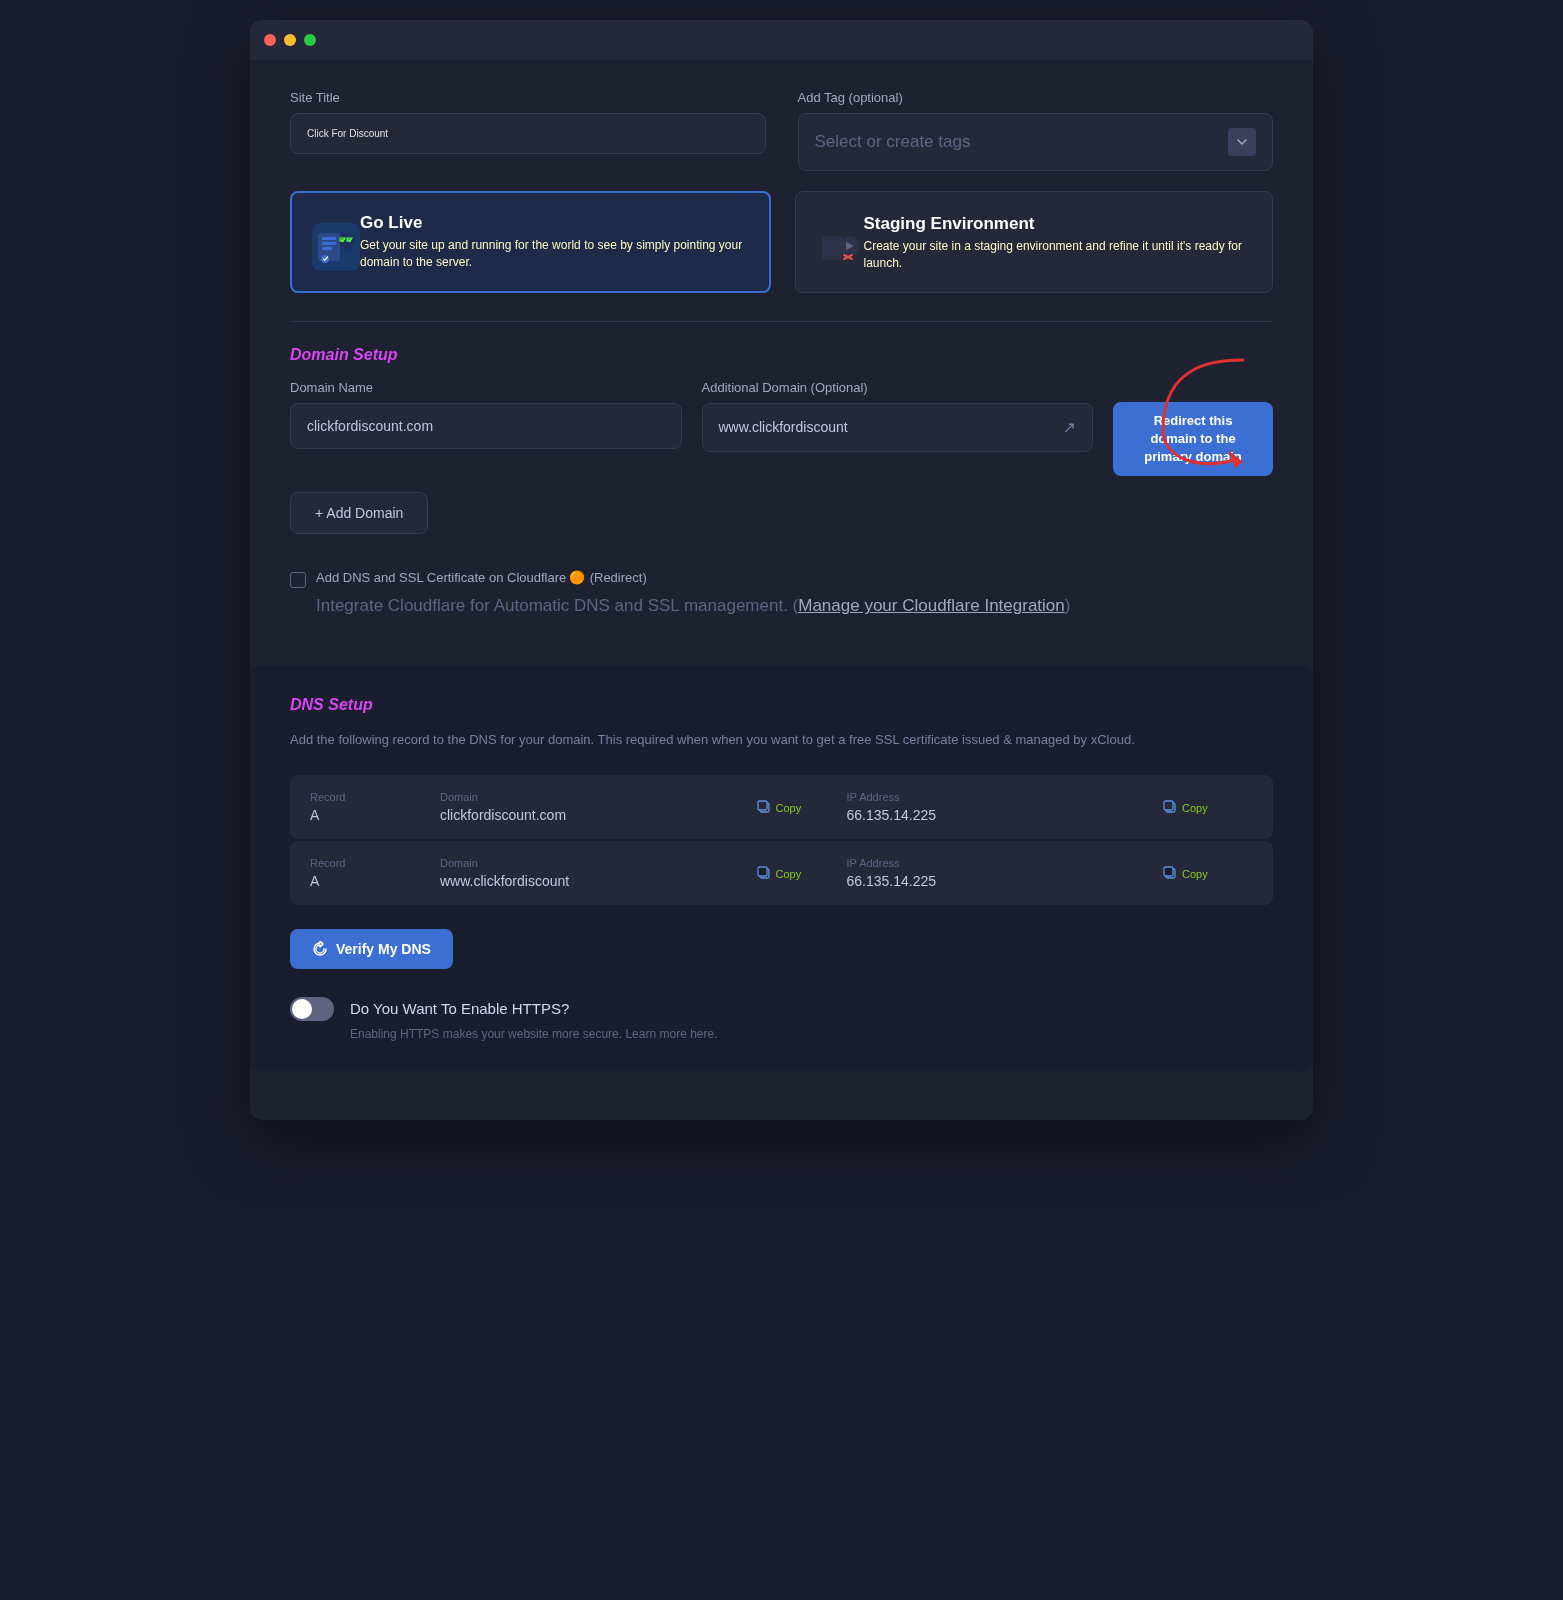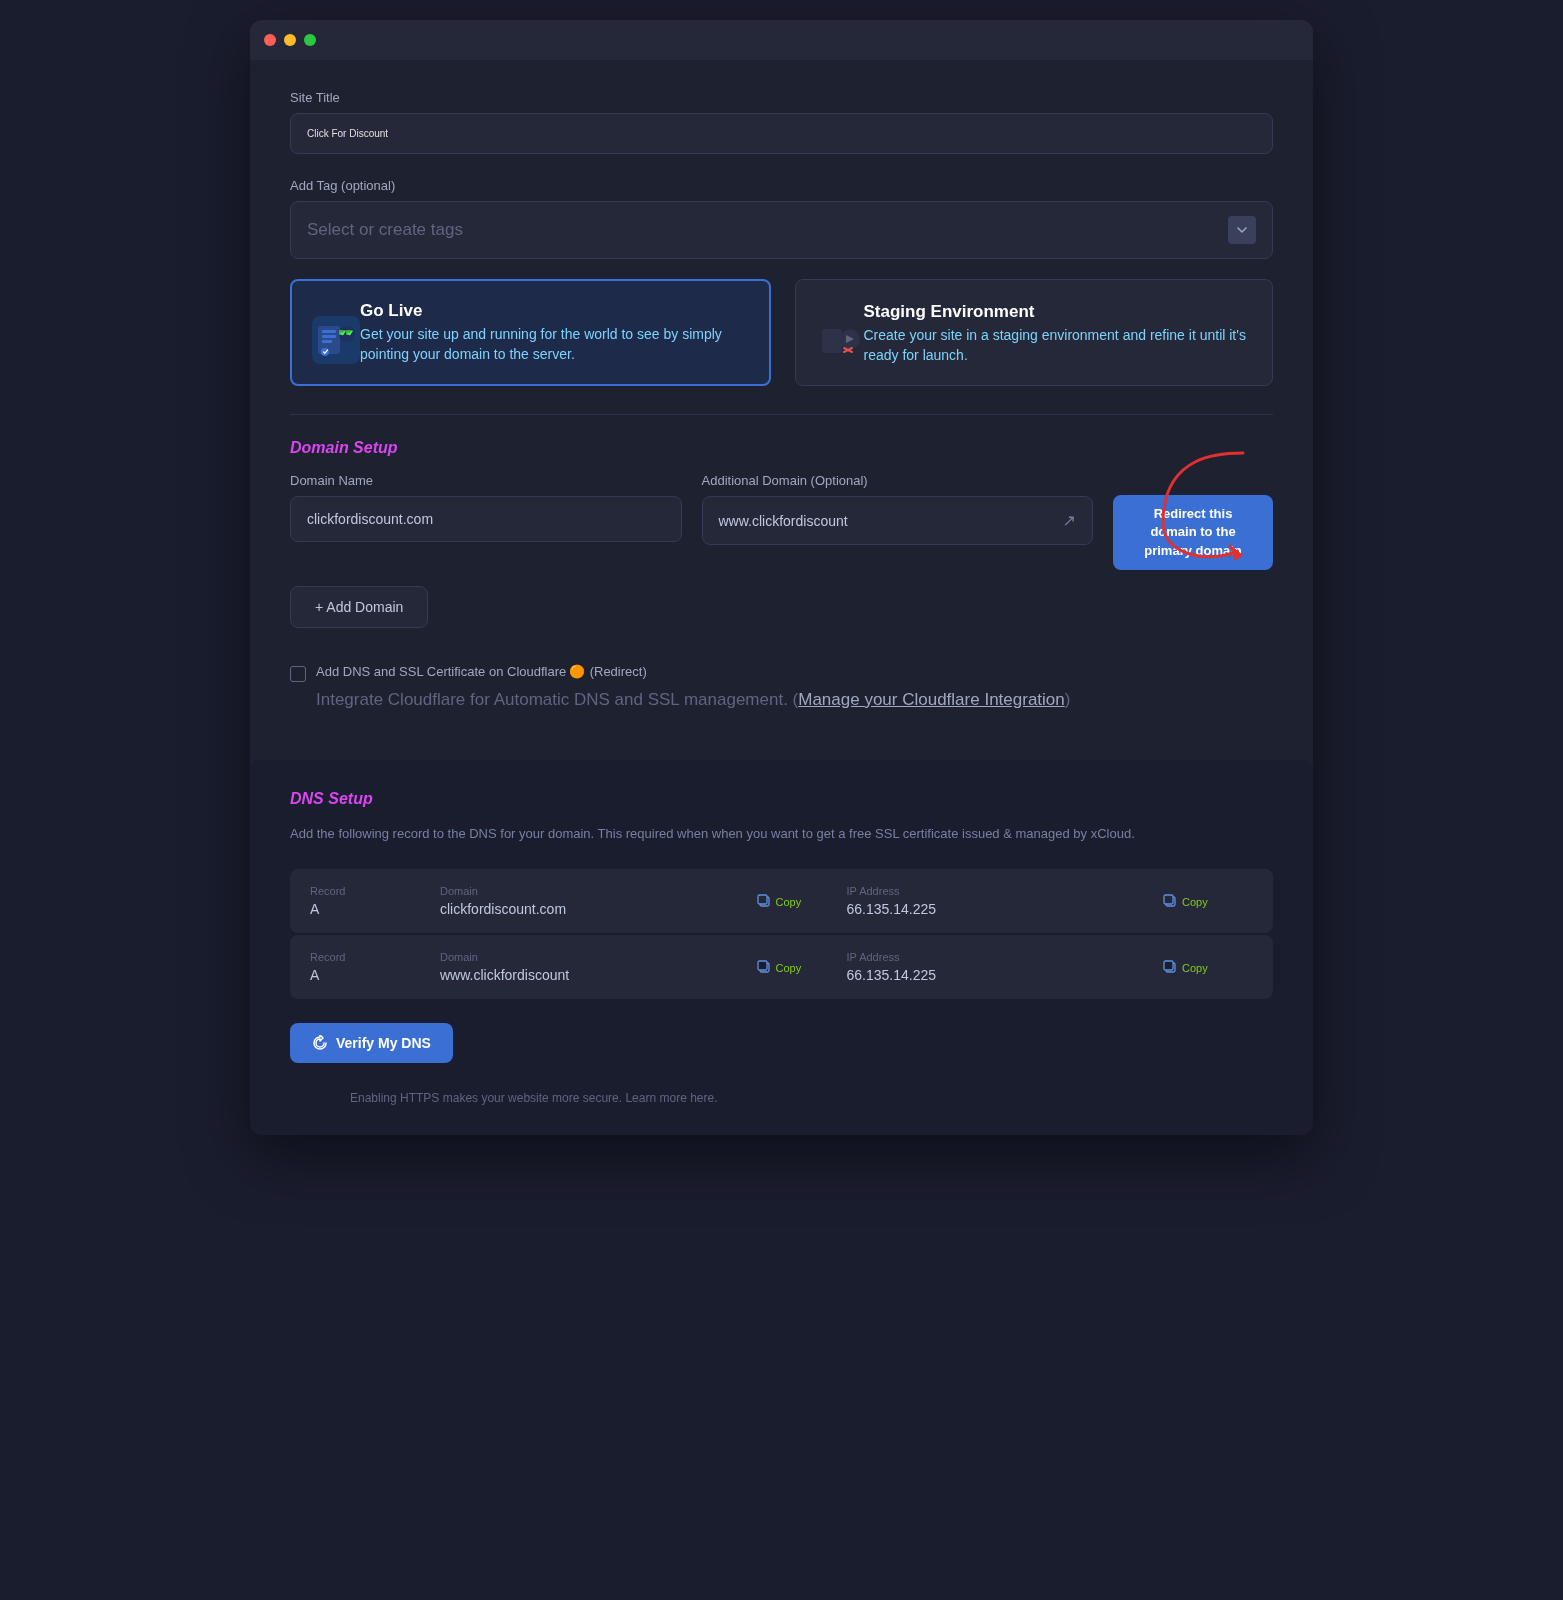--- a/index.html
+++ b/index.html
@@ -31,23 +31,22 @@
     }
     .dot { width: 12px; height: 12px; border-radius: 50%; }
     .dot-red { background: #ff5f57; }
     .dot-yellow { background: #ffbd2e; }
     .dot-green { background: #28ca41; }
     .content {
       padding: 30px 40px;
     }
     .row {
       display: flex;
-      gap: 24px;
+      gap: 32px;
       margin-bottom: 20px;
-      flex-direction: column;
     }
     .col-left { flex: 1; }
     .col-right { flex: 1; }
     .label {
       font-size: 13px;
       color: #a0a8c0;
       margin-bottom: 8px;
       font-weight: 500;
     }
     .input-field {
@@ -107,22 +106,22 @@
       height: 48px;
       flex-shrink: 0;
     }
     .card-title {
       font-size: 17px;
       font-weight: 600;
       color: #ffffff;
       margin-bottom: 4px;
     }
     .card-desc {
-      font-size: 14px;
-      color: #7dd3fc;
+      font-size: 12px;
+      color: #fef9c3;
       line-height: 1.4;
     }
     .section-divider {
       border: none;
       border-top: 1px solid #2e3248;
       margin: 8px 0 24px;
     }
     .section-title {
       font-size: 16px;
       font-weight: 600;
@@ -514,15 +513,21 @@
 
     
     <button class="verify-btn">
       <svg width="16" height="16" viewBox="0 0 16 16" fill="none">
         <path d="M14 8A6 6 0 1 1 8 2V0L11 3L8 6V4a4 4 0 1 0 4 4" stroke="white" stroke-width="1.5" stroke-linecap="round" stroke-linejoin="round" fill="none"></path>
       </svg>
       <span>Verify My DNS</span>
     </button>
 
     
+    <div class="https-row">
+      <div class="toggle">
+        <div class="toggle-knob"></div>
+      </div>
+      <span class="https-label">Do You Want To Enable HTTPS?</span>
+    </div>
     <div class="https-sub">Enabling HTTPS makes your website more secure. Learn more here.</div>
   </div>
 </div>
 
 </body></html>

